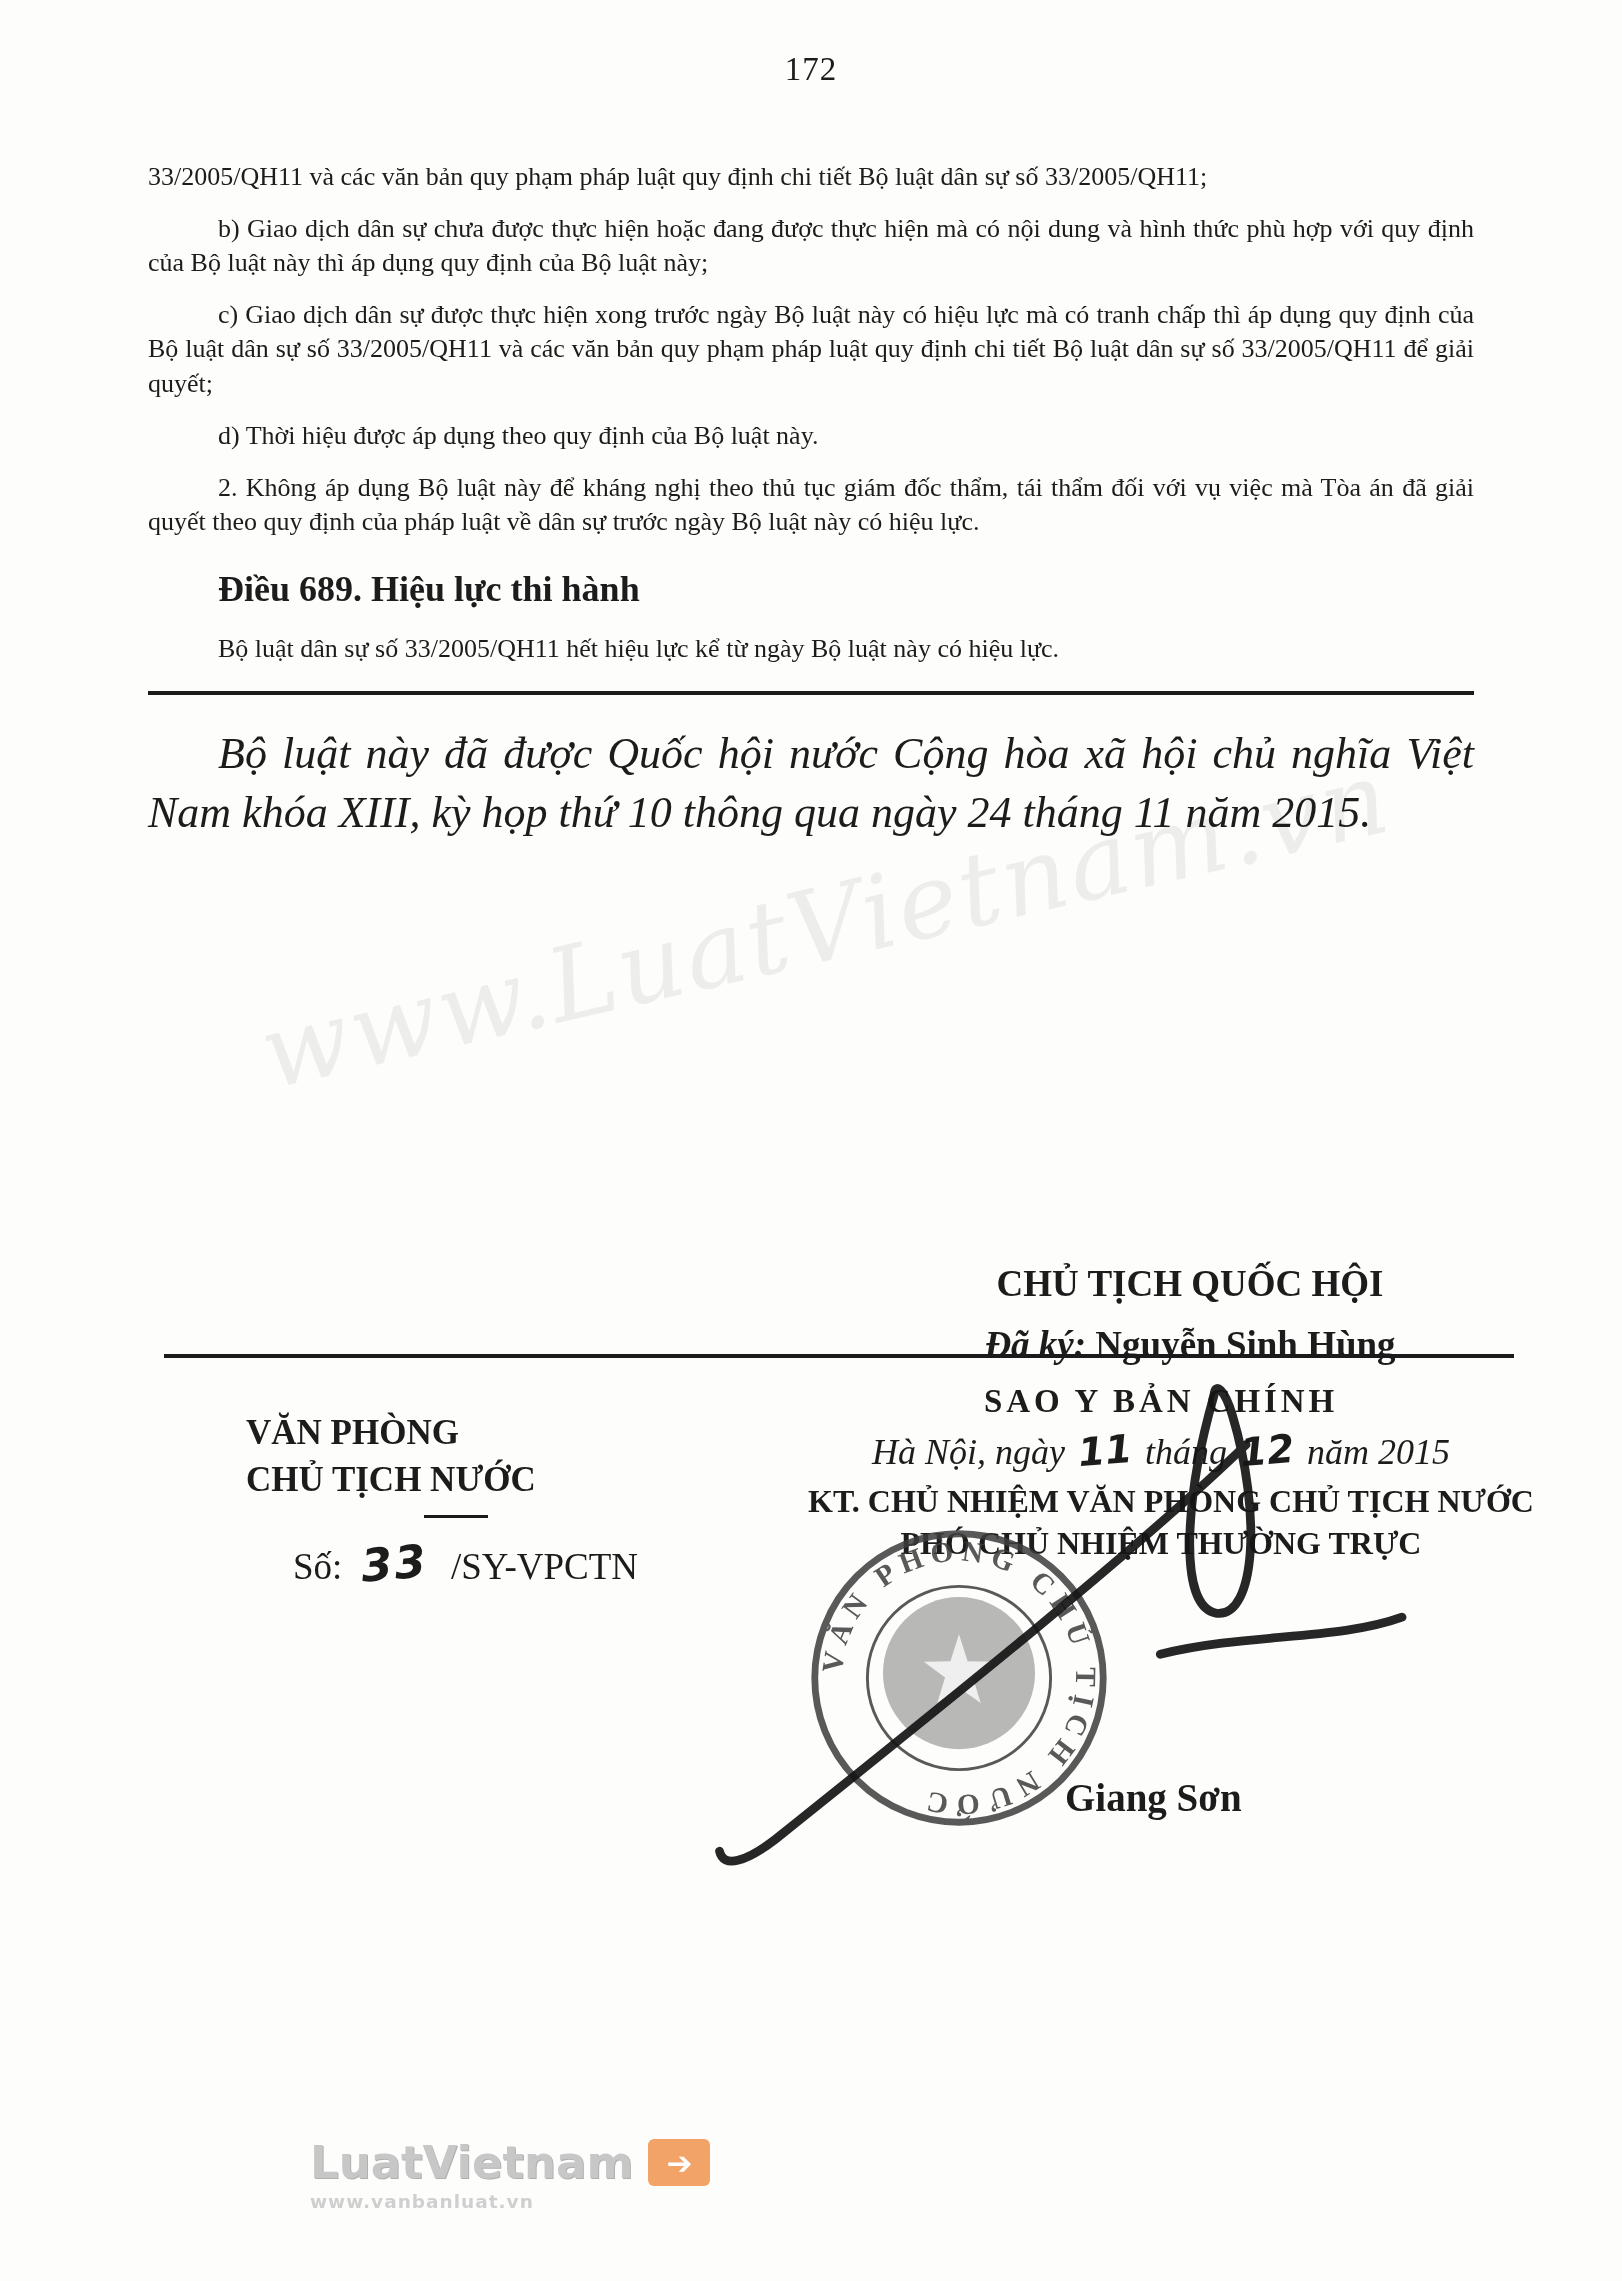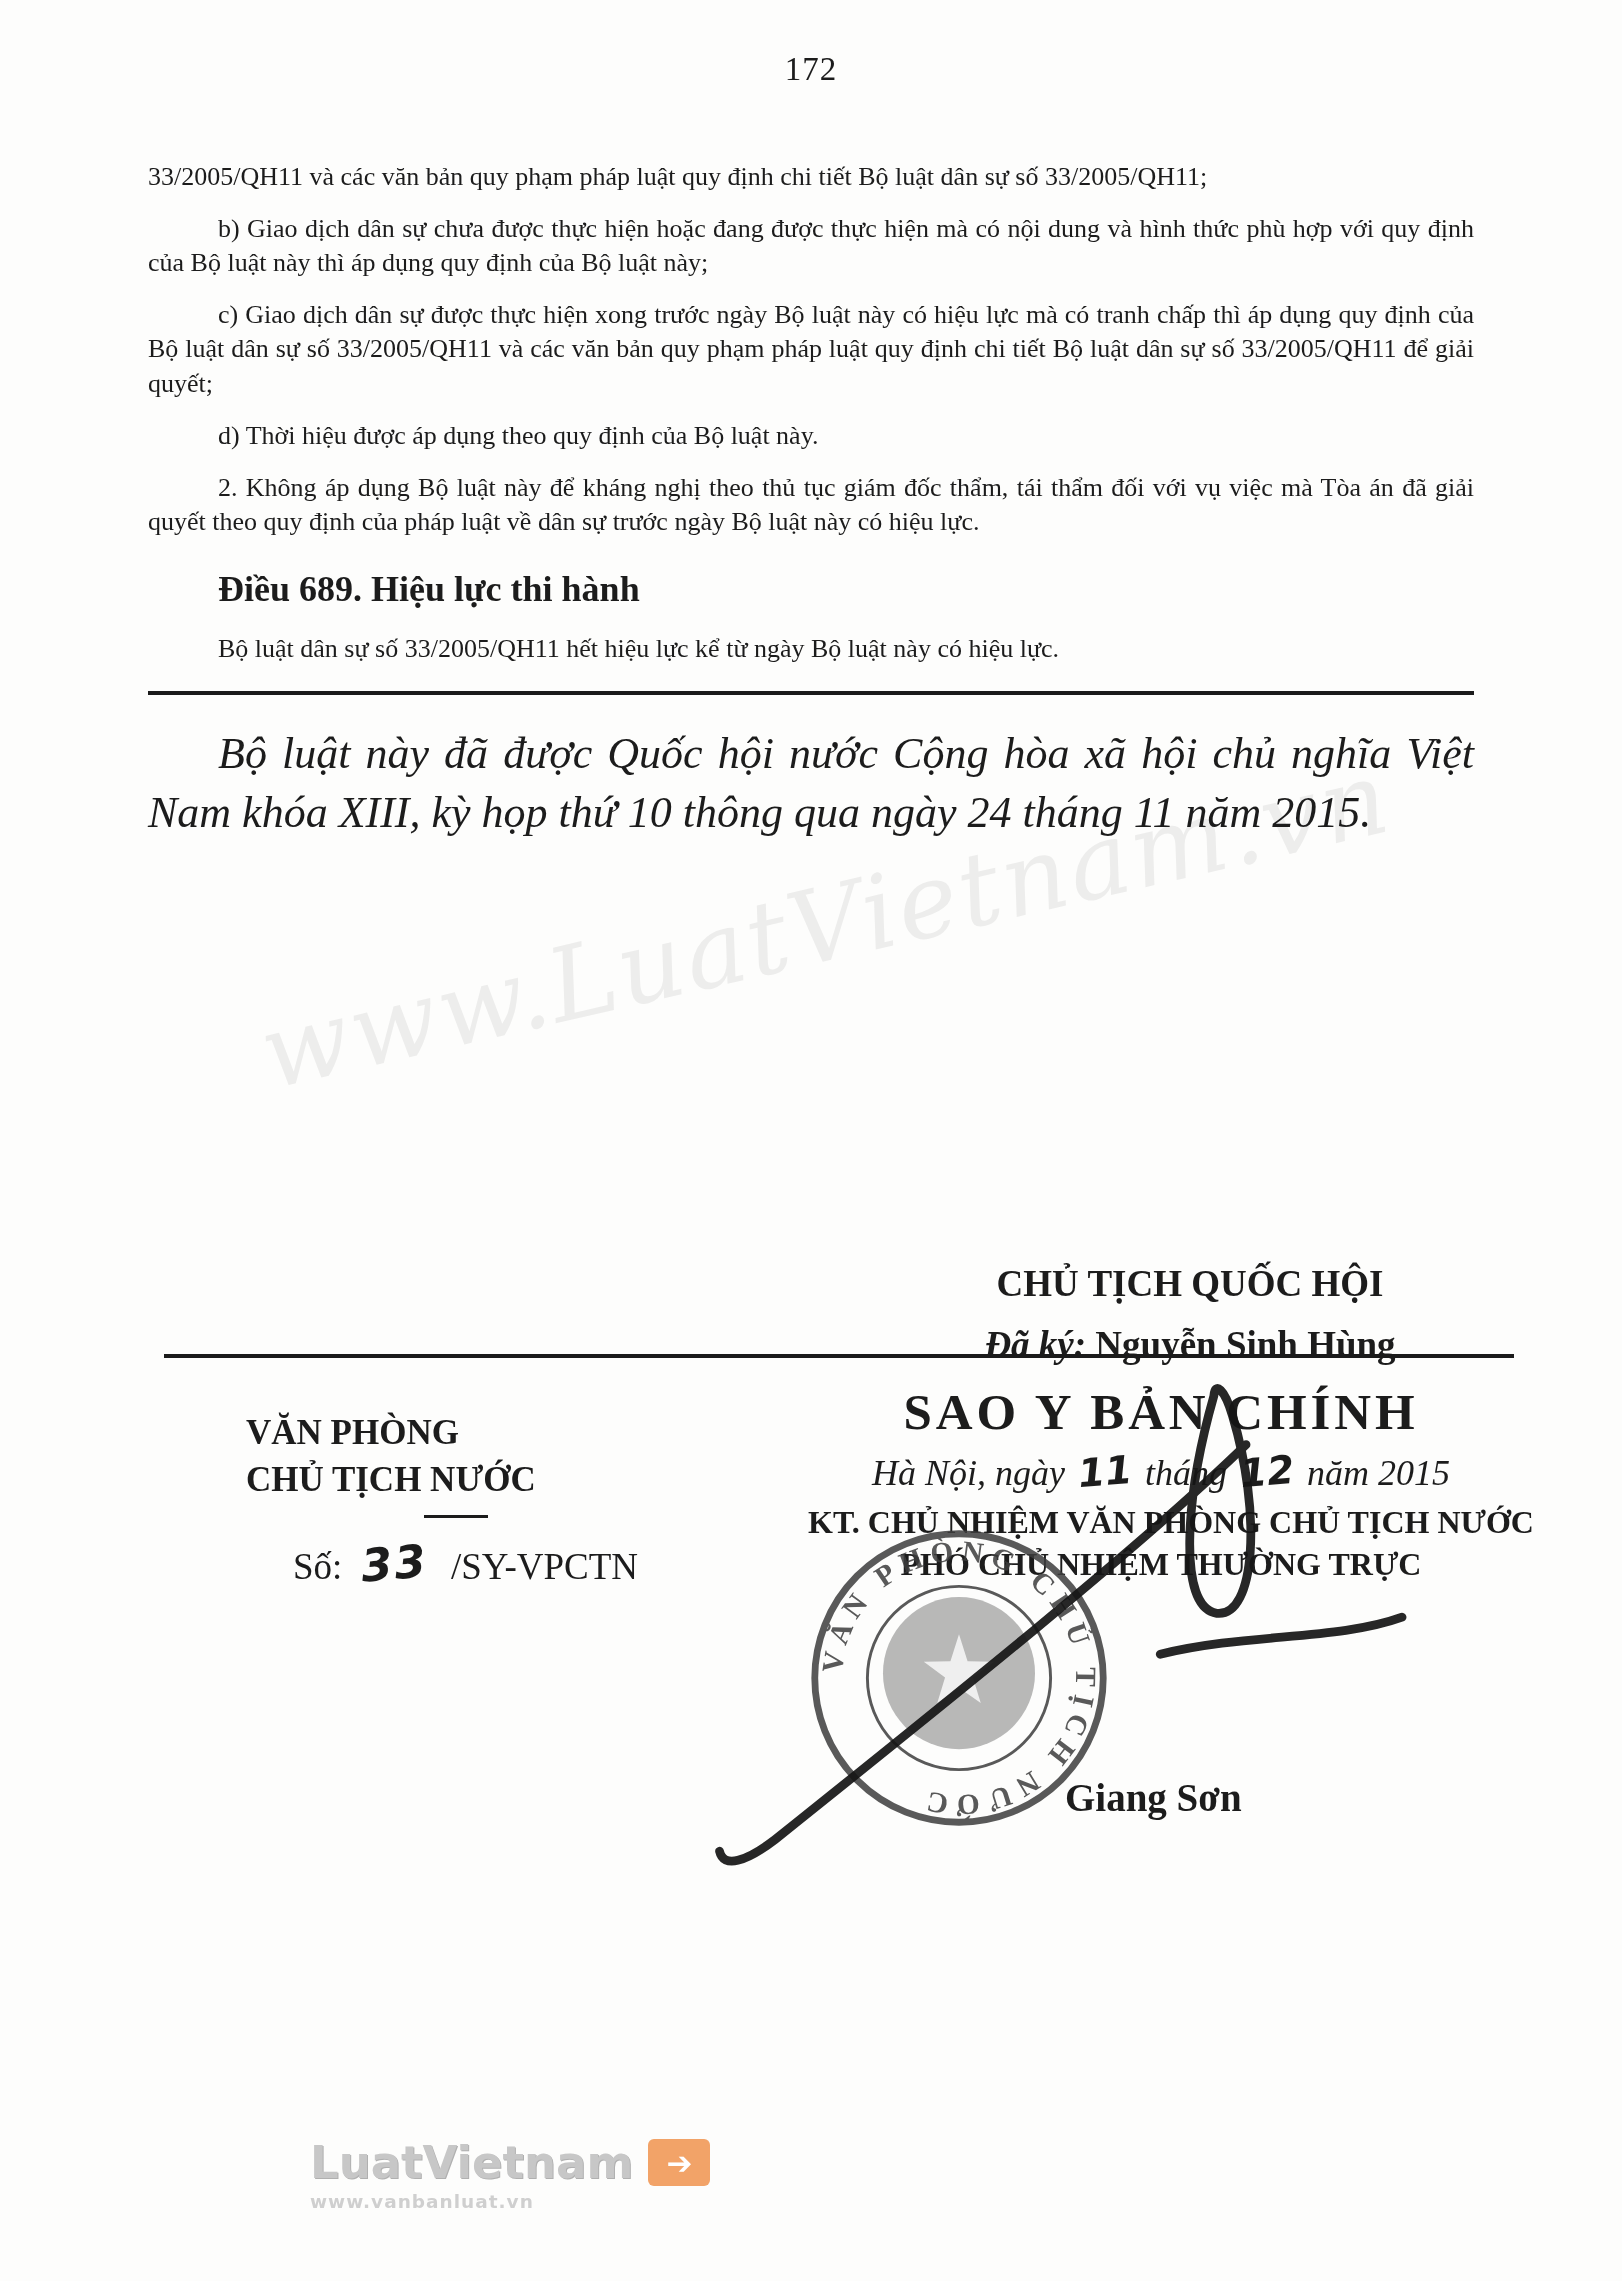--- a/index.html
+++ b/index.html
@@ -106,21 +106,21 @@
   .hand-big { font-size: 45px; letter-spacing: 2px; margin: 0 13.7px 0 9.8px; }
   .hand-date { font-size: 39px; margin: 0 3.9px; }
   .cert {
     position: absolute;
     top: 1383px;
     left: 808px;
     width: 706px;
     text-align: center;
   }
   .cert-title {
-    font-size: 51px;
+    font-size: 33px;
     font-weight: bold;
     letter-spacing: 3.9px;
   }
   .cert-date {
     font-size: 36px;
     font-style: italic;
     margin-top: 7.8px;
   }
   .cert-kt {
     font-size: 32px;

